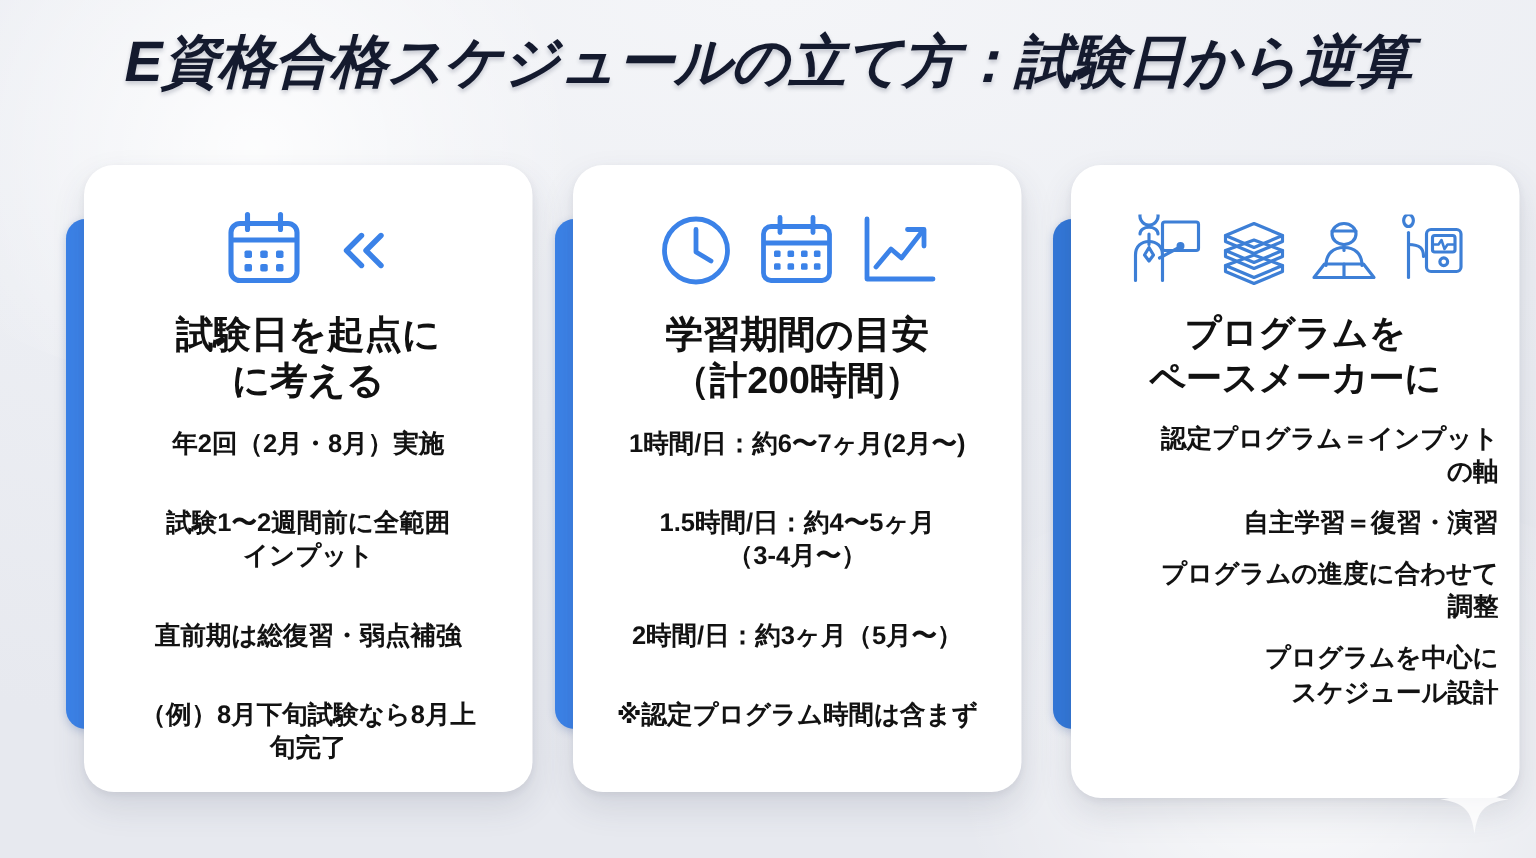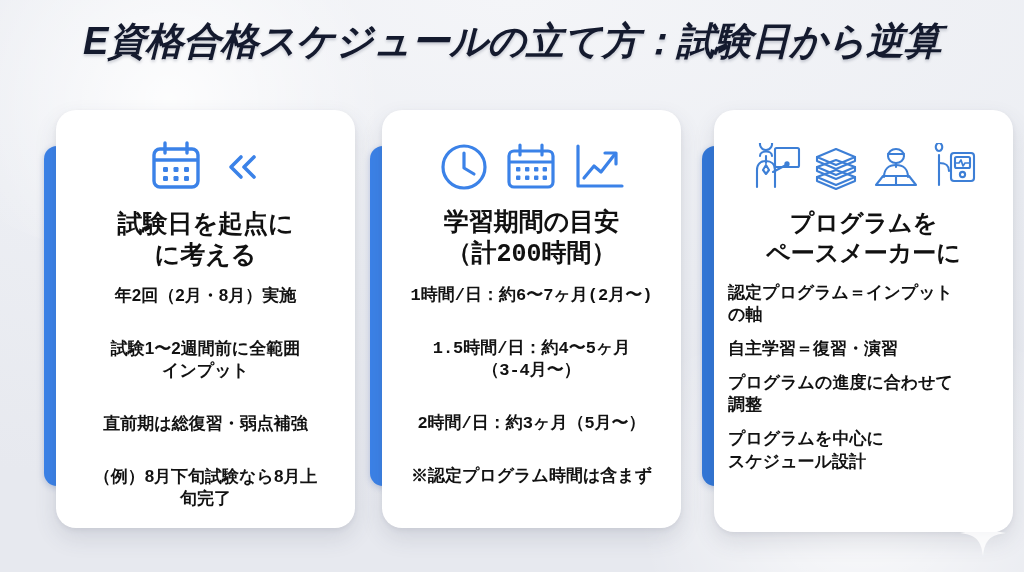--- a/index.html
+++ b/index.html
@@ -70,21 +70,21 @@
     height: 430px;
   }
 
   .card-wrap {
     position: absolute;
     top: 0;
     width: 311px;
     height: 420px;
   }
   .card-wrap.c1 { left: 32px;  }
-  .card-wrap.c2 { left: 358px; font-family: Liberation Mono, monospace; }
+  .card-wrap.c2 { left: 358px; }
   .card-wrap.c3 { left: 690px; height: 424px; }
 
   
   .accent-bar {
     position: absolute;
     left: 0;
     top: 36px;
     width: 26px;
     height: 340px;
     border-radius: 13px;
@@ -152,21 +152,21 @@
     font-weight: 700;
     color: #121212;
     line-height: 1.3;
     text-align: center;
     white-space: pre-line;
   }
   .card-wrap.c2 .body-item { font-size: 17px; }
   .card-wrap.c3 .body-item { font-size: 17px; }
 
   .card-wrap.c3 .body-list { gap: 12px; }
-  .card-wrap.c3 .body-item.left { text-align: left; }
+  .card-wrap.c3 .body-item.left { text-align: right; }
 </style>
 </head>
 <body>
 
 <div id="slide">
 
   <div class="bg-blob a"></div>
   <div class="bg-blob b"></div>
 
   <div class="title">E資格合格スケジュールの立て方：試験日から逆算</div>

